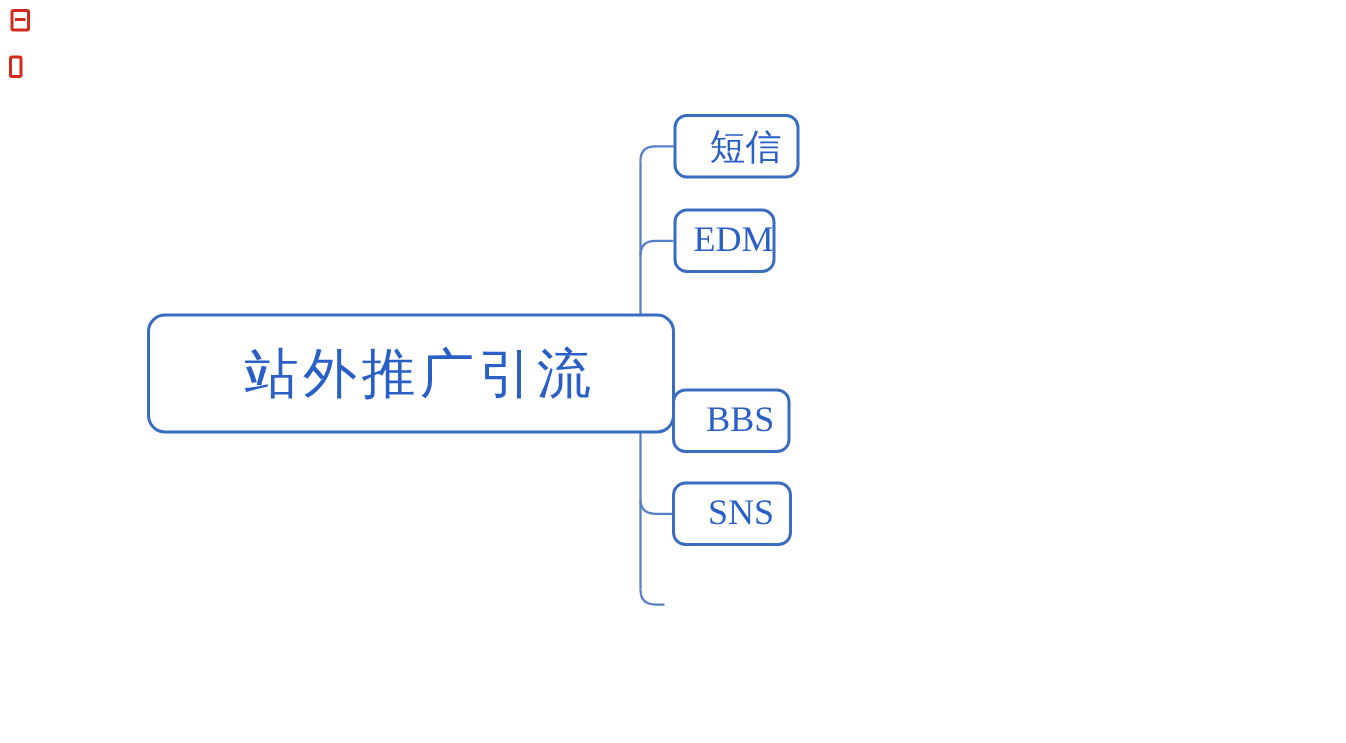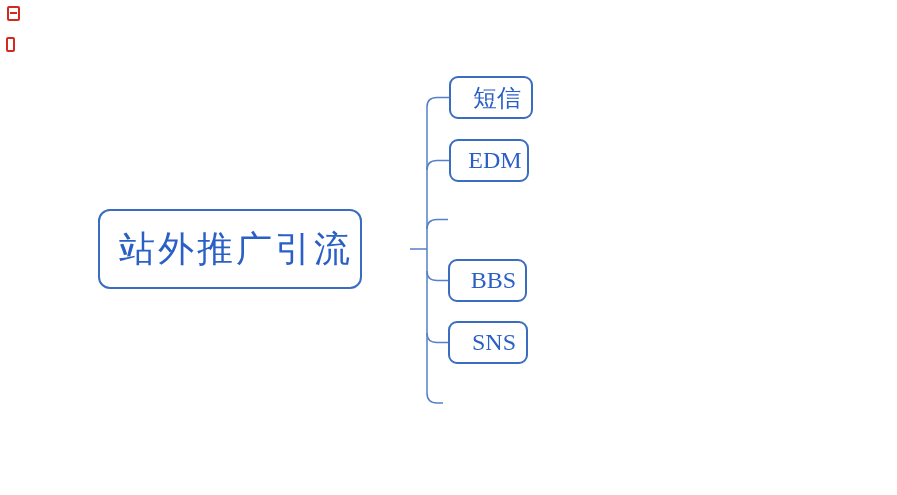--- a/index.html
+++ b/index.html
@@ -31,33 +31,33 @@
     background: var(--node-bg, #ffffff);
     border: 2px solid var(--node-border, #3a6cc0);
     color: var(--node-text, #2a5fc6);
     white-space: nowrap;
     cursor: default;
     padding-left: 12px;
   }
   .topic.root {
     left: 98px;
     top: 209px;
-    width: 264px;
+    width: 352px;
     height: 80px;
     border-radius: 12px;
     font-size: 36px;
     letter-spacing: 3px;
   }
   .topic.child {
     height: 43px;
     border-radius: 9px;
     font-size: 24px;
   }
   .topic.c1 { left: 449px; top: 76px;  width: 84px; }
-  .topic.c2 { left: 449px; top: 139px; width: 80px; }
+  .topic.c2 { left: 449px; top: 139px; width: 68px; }
   .topic.c3 { left: 448px; top: 198px; width: 92px; }
   .topic.c4 { left: 448px; top: 259px; width: 79px; }
   .topic.c5 { left: 448px; top: 321px; width: 80px; }
   .selection-ring {
     position: absolute;
     left: 443px;
     top: 377px;
     width: 154px;
     height: 52px;
     box-sizing: border-box;

